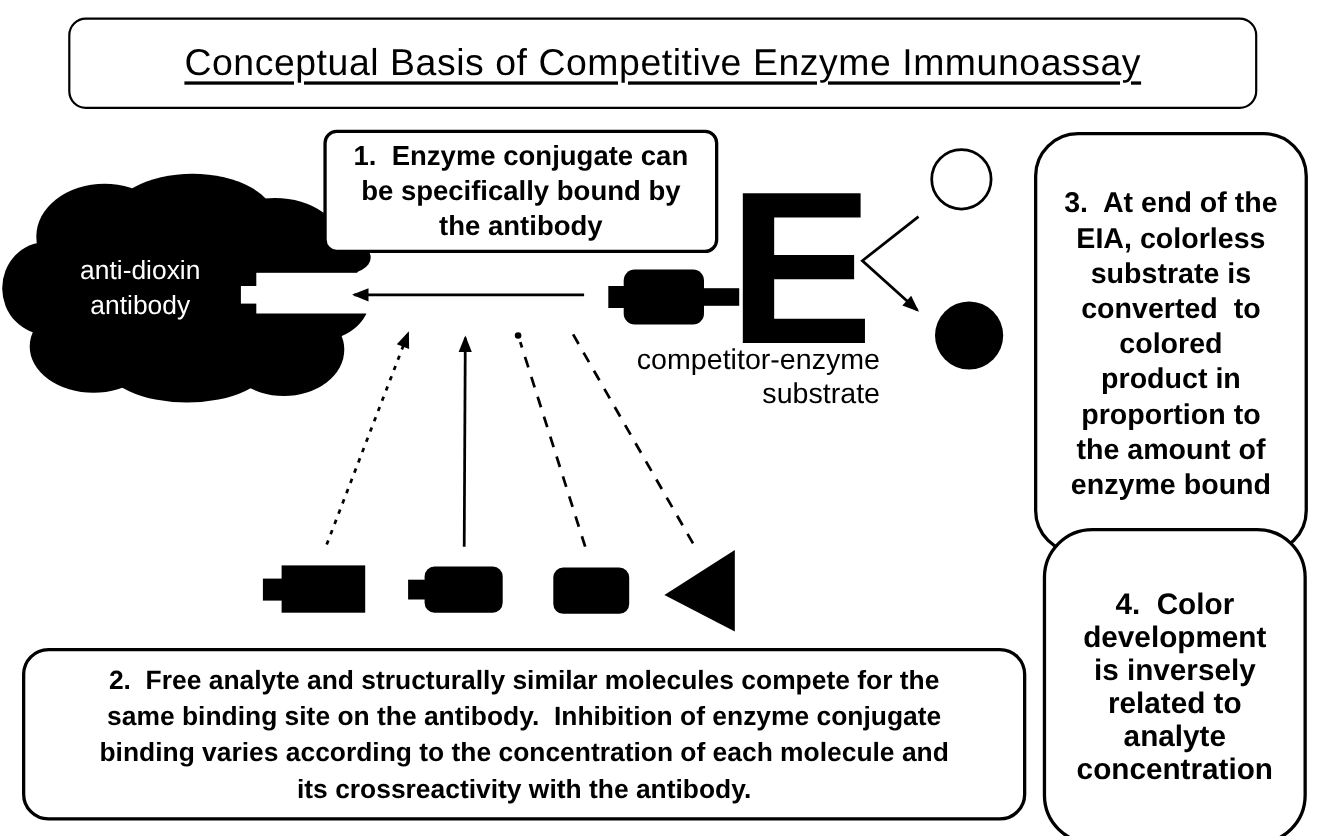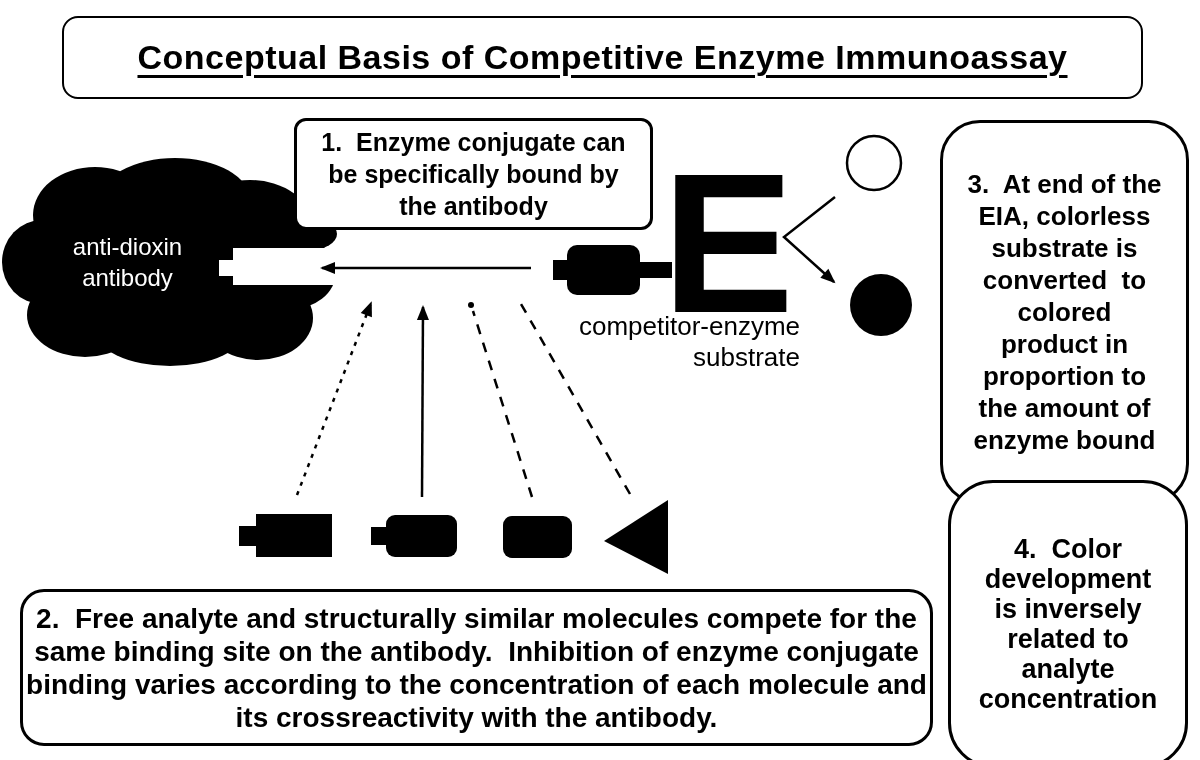--- a/index.html
+++ b/index.html
@@ -9,21 +9,21 @@
   .callout{
     position:absolute;background:#fff;border:3px solid #000;
     display:flex;align-items:center;justify-content:center;
     text-align:center;font-weight:bold;white-space:pre-wrap;color:#000;
     box-sizing:border-box;
   }
   .label{
     position:absolute;font-weight:normal;white-space:pre-wrap;color:#000;
   }
   .title-text{
-    font-size:34px;font-weight:bold;letter-spacing:.5px;
+    font-size:34px;font-weight:normal;letter-spacing:.5px;
     text-decoration:underline;text-decoration-thickness:3px;text-underline-offset:6px;
   }
 </style>
 </head>
 <body>
 
 <div class="stage">
 
   <svg width="1200" height="760" viewBox="0 0 1200 760">
     <defs>
@@ -84,21 +84,21 @@
   </svg>
 
   <div class="callout" style="left:62px;top:16px;width:1081px;height:83px;border-radius:16px;border-width:2px;">
     <span class="title-text">Conceptual Basis of Competitive Enzyme Immunoassay</span>
   </div>
 
   <div class="callout" style="left:294px;top:118px;width:359px;height:112px;border-radius:12px;font-size:25px;line-height:32px;">1.  Enzyme conjugate can
 be specifically bound by
 the antibody</div>
 
-  <div class="callout" style="left:20px;top:589px;width:913px;height:157px;border-radius:24px;font-size:28px;line-height:33px;">2.  Free analyte and structurally similar molecules compete for the
+  <div class="callout" style="left:20px;top:589px;width:913px;height:157px;border-radius:24px;font-size:24px;line-height:33px;">2.  Free analyte and structurally similar molecules compete for the
 same binding site on the antibody.  Inhibition of enzyme conjugate
 binding varies according to the concentration of each molecule and
 its crossreactivity with the antibody.</div>
 
   <div class="callout" style="left:940px;top:120px;width:249px;height:384px;border-radius:40px;font-size:26px;line-height:32px;">3.  At end of the
 EIA, colorless
 substrate is
 converted  to
 colored
 product in

